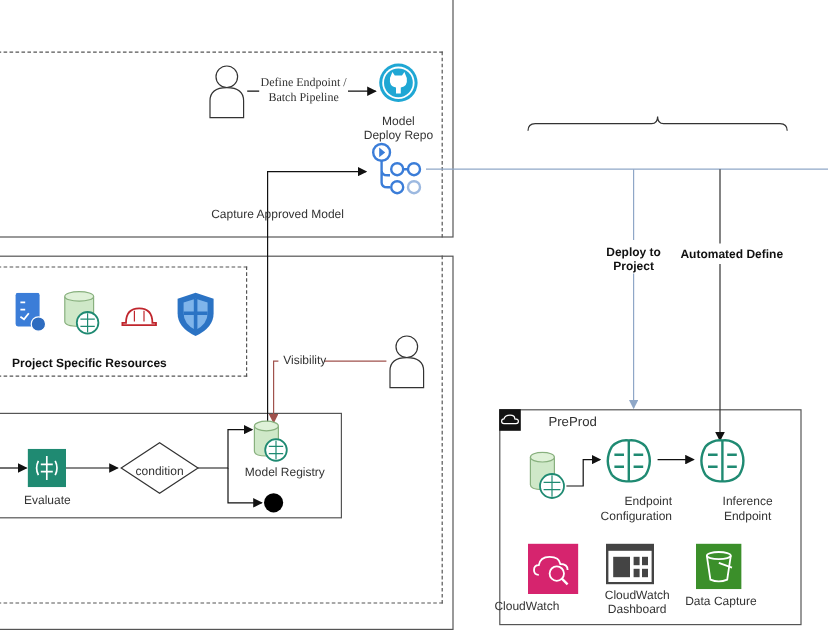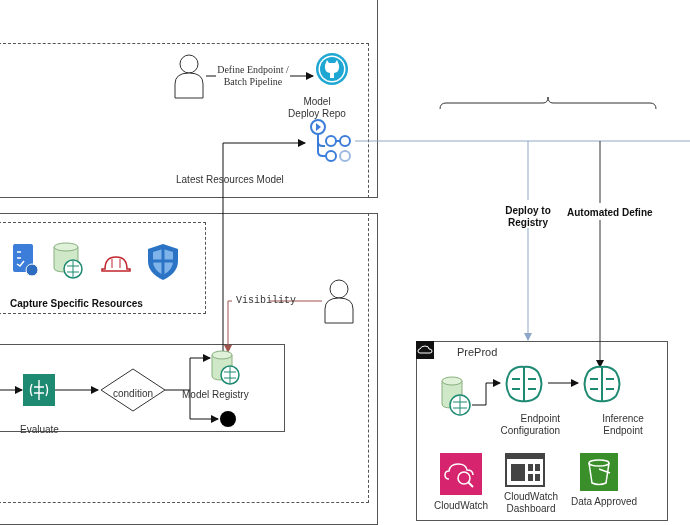--- a/index.html
+++ b/index.html
@@ -66,35 +66,35 @@
 <div class="lbl" style="left:216px;top:64px;width:74px;white-space:normal;font-family:Liberation Serif, serif;">Define Endpoint / Batch Pipeline</div>
 
 <div class="abs" style="left:315px;top:52px;">
   <svg width="34" height="34">
       <circle cx="17" cy="17" r="16" fill="#1fa7d4"></circle>
       <circle cx="17" cy="17" r="13.5" fill="#fff"></circle>
       <circle cx="17" cy="17" r="12" fill="#1fa7d4"></circle>
       <path d="M10,13 L12,8 L14,11 L20,11 L22,8 L24,13 Q25,20 19,21 L19,26 L15,26 L15,21 Q9,20 10,13 Z" fill="#fff"></path>
     </svg>
 </div>
-<div class="lbl" style="left:288px;top:96px;width:58px;white-space:normal;">Model Deploy Repo</div>
+<div class="lbl" style="left:303px;top:96px;width:58px;white-space:normal;">Model Deploy Repo</div>
 
 <div class="abs" style="left:308px;top:118px;">
   <svg width="48" height="46" fill="none" stroke="#3b7dd8" stroke-width="2">
     <circle cx="10" cy="9" r="7"></circle>
       <path d="M8,5 L13,9 L8,13 Z" fill="#3b7dd8" stroke="none"></path>
     <path d="M10,16 L10,34 Q10,38 15,38 L17,38 M10,24 Q10,28 15,28 L17,28"></path>
     <circle cx="23" cy="23" r="5"></circle>
       <circle cx="37" cy="23" r="5"></circle>
       <path d="M28,23 L32,23"></path>
     <circle cx="23" cy="38" r="5"></circle>
       <circle cx="37" cy="38" r="5" stroke="#9db9e0"></circle>
   </svg>
 </div>
-<div class="lbl" style="left:176px;top:174px;">Latest Resources Model</div>
+<div class="lbl" style="left:176px;top:174px;">Capture Approved Model</div>
 
 <div class="abs" style="left:12px;top:244px;">
   <svg width="28" height="34">
       <rect x="1" y="0" width="20" height="28" rx="2" fill="#3b7dd8"></rect>
       <path d="M5,8 L9,8 M5,14 L9,14 M5,20 L8,22 L12,17" stroke="#fff" stroke-width="1.5" fill="none"></path>
       <circle cx="20" cy="26" r="6" fill="#2e6cc0" stroke="#fff"></circle>
     </svg>
 </div>
 <div class="abs" style="left:52px;top:242px;">
   <svg width="34" height="38">
@@ -110,57 +110,57 @@
       <path d="M12,6 L12,15 M20,6 L20,15" stroke="#c0262d"></path>
     </svg>
 </div>
 <div class="abs" style="left:147px;top:243px;">
   <svg width="32" height="38">
       <path d="M16,1 L31,6 L31,18 Q31,30 16,37 Q1,30 1,18 L1,6 Z" fill="#2b73c4"></path>
       <path d="M16,6 L26,9 L26,18 Q26,27 16,32 Q6,27 6,18 L6,9 Z" fill="#7fb4ea"></path>
       <path d="M16,6 L16,32 M6,18 L26,18" stroke="#2b73c4" stroke-width="3"></path>
     </svg>
 </div>
-<div class="lbl bold" style="left:10px;top:298px;">Capture Specific Resources</div>
-
-<div class="lbl" style="left:236px;top:295px;font-family:Liberation Mono, monospace;">Visibility</div>
+<div class="lbl bold" style="left:10px;top:298px;">Project Specific Resources</div>
+
+<div class="lbl" style="left:236px;top:295px;">Visibility</div>
 <div class="abs" style="left:322px;top:277px;">
   <svg width="34" height="48">
       <circle cx="17" cy="12" r="9" fill="#fff" stroke="#333"></circle>
       <path d="M3,46 L3,32 Q3,21 17,21 Q31,21 31,32 L31,46 Z" fill="#fff" stroke="#333"></path>
     </svg>
 </div>
 
 <div class="abs" style="left:23px;top:374px;">
   <svg width="32" height="32">
       <rect width="32" height="32" fill="#1f8a72"></rect>
       <path d="M16,6 L16,26 M9,10 Q6,16 9,22 M23,10 Q26,16 23,22 M11,13 L21,13 M11,19 L21,19" stroke="#fff" stroke-width="1.4" fill="none"></path>
     </svg>
 </div>
-<div class="lbl" style="left:20px;top:424px;">Evaluate</div>
+<div class="lbl" style="left:20px;top:412px;">Evaluate</div>
 
 <div class="abs" style="left:100px;top:368px;">
   <svg width="66" height="44">
       <path d="M1,22 L33,1 L65,22 L33,43 Z" fill="#fff" stroke="#333"></path>
     </svg>
 </div>
 <div class="lbl" style="left:100px;top:388px;width:66px;">condition</div>
 
 <div class="abs" style="left:210px;top:350px;">
   <svg width="34" height="38">
       <path d="M2,5 L2,26 Q2,30 12,30 Q22,30 22,26 L22,5" fill="#cfe8c8" stroke="#88b07e"></path>
       <ellipse cx="12" cy="5" rx="10" ry="4" fill="#dff1d8" stroke="#88b07e"></ellipse>
       <circle cx="20" cy="25" r="9" fill="#fff" stroke="#1f8a72" stroke-width="1.5"></circle>
       <path d="M20,17 L20,33 M14,22 L26,22 M14,28 L26,28" stroke="#1f8a72"></path>
     </svg>
 </div>
-<div class="lbl" style="left:182px;top:389px;">Model Registry</div>
+<div class="lbl" style="left:204px;top:389px;">Model Registry</div>
 <div class="abs" style="left:220px;top:411px;width:16px;height:16px;border-radius:50%;background:#000;"></div>
 
-<div class="lbl bold" style="left:504px;top:205px;width:48px;white-space:normal;">Deploy to Registry</div>
+<div class="lbl bold" style="left:504px;top:205px;width:48px;white-space:normal;">Deploy to Project</div>
 <div class="lbl bold" style="left:567px;top:207px;">Automated Define</div>
 
 <div class="abs" style="left:416px;top:341px;width:18px;height:18px;background:#111;">
   <svg width="18" height="18">
       <path d="M4,12 Q2,12 2,10 Q2,8 4,8 Q5,5 9,5 Q13,5 13,8 Q16,8 16,10 Q16,12 14,12 Z" fill="none" stroke="#fff"></path>
     </svg>
 </div>
 <div class="lbl" style="left:441px;top:346px;font-size:11px;padding-left:16px;">PreProd</div>
 
 <div class="abs" style="left:440px;top:376px;">
@@ -186,21 +186,21 @@
 <div class="lbl" style="left:591px;top:413px;width:64px;white-space:normal;">Inference Endpoint</div>
 
 <div class="abs" style="left:440px;top:453px;">
   <svg width="42" height="42">
       <rect width="42" height="42" fill="#d6246e"></rect>
       <path d="M9,26 Q5,26 5,22 Q5,18 9,18 Q10,11 18,11 Q26,11 27,17 Q33,17 33,22" stroke="#fff" stroke-width="1.5" fill="none"></path>
       <circle cx="24" cy="25" r="6" stroke="#fff" stroke-width="1.5" fill="none"></circle>
       <path d="M28,29 L33,34" stroke="#fff" stroke-width="2"></path>
     </svg>
 </div>
-<div class="lbl" style="left:434px;top:500px;text-align:right;">CloudWatch</div>
+<div class="lbl" style="left:412px;top:500px;text-align:right;">CloudWatch</div>
 
 <div class="abs" style="left:505px;top:453px;">
   <svg width="40" height="34">
       <rect x="1" y="1" width="38" height="32" fill="#fff" stroke="#444" stroke-width="2"></rect>
       <rect x="1" y="1" width="38" height="5" fill="#444"></rect>
       <rect x="6" y="11" width="14" height="17" fill="#444"></rect>
       <rect x="23" y="11" width="5" height="7" fill="#444"></rect>
       <rect x="30" y="11" width="5" height="7" fill="#444"></rect>
       <rect x="23" y="21" width="5" height="7" fill="#444"></rect>
       <rect x="30" y="21" width="5" height="7" fill="#444"></rect>
@@ -209,13 +209,13 @@
 <div class="lbl" style="left:500px;top:491px;width:62px;white-space:normal;">CloudWatch Dashboard</div>
 
 <div class="abs" style="left:580px;top:453px;">
   <svg width="38" height="38">
       <rect width="38" height="38" fill="#3b8f2a"></rect>
       <path d="M9,10 L12,30 Q19,33 26,30 L29,10" stroke="#fff" stroke-width="1.5" fill="none"></path>
       <ellipse cx="19" cy="10" rx="10" ry="3" stroke="#fff" stroke-width="1.5" fill="none"></ellipse>
       <path d="M19,16 L30,20" stroke="#fff" stroke-width="1.5"></path>
     </svg>
 </div>
-<div class="lbl" style="left:571px;top:496px;">Data Approved</div>
+<div class="lbl" style="left:571px;top:496px;">Data Capture</div>
 
 </body></html>

